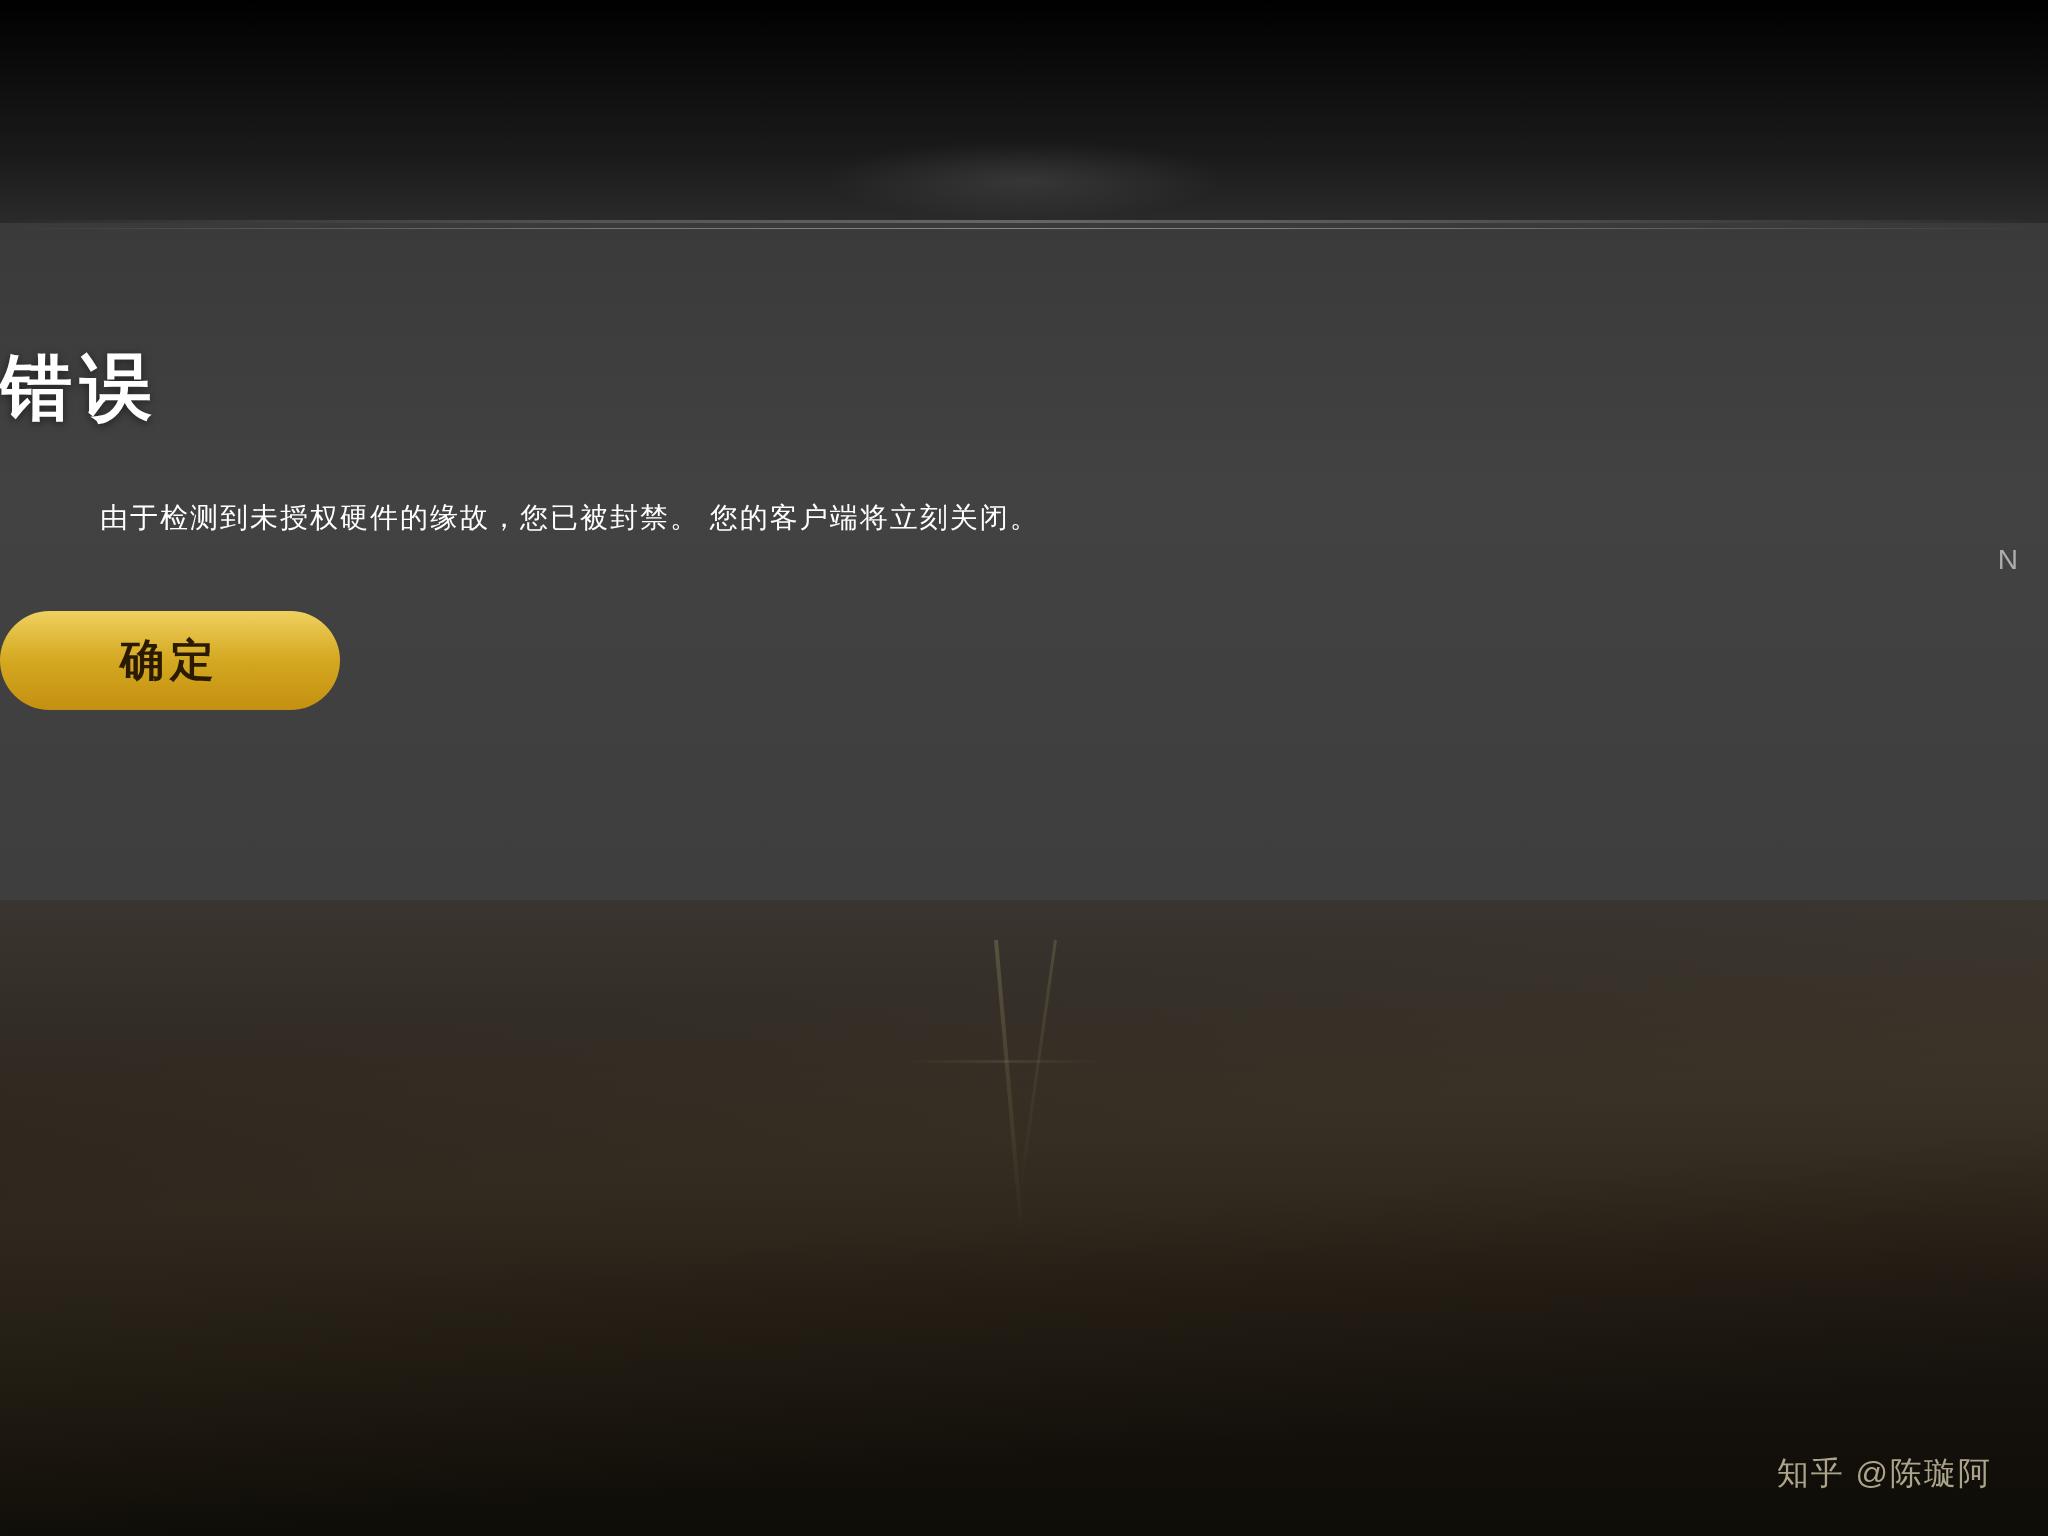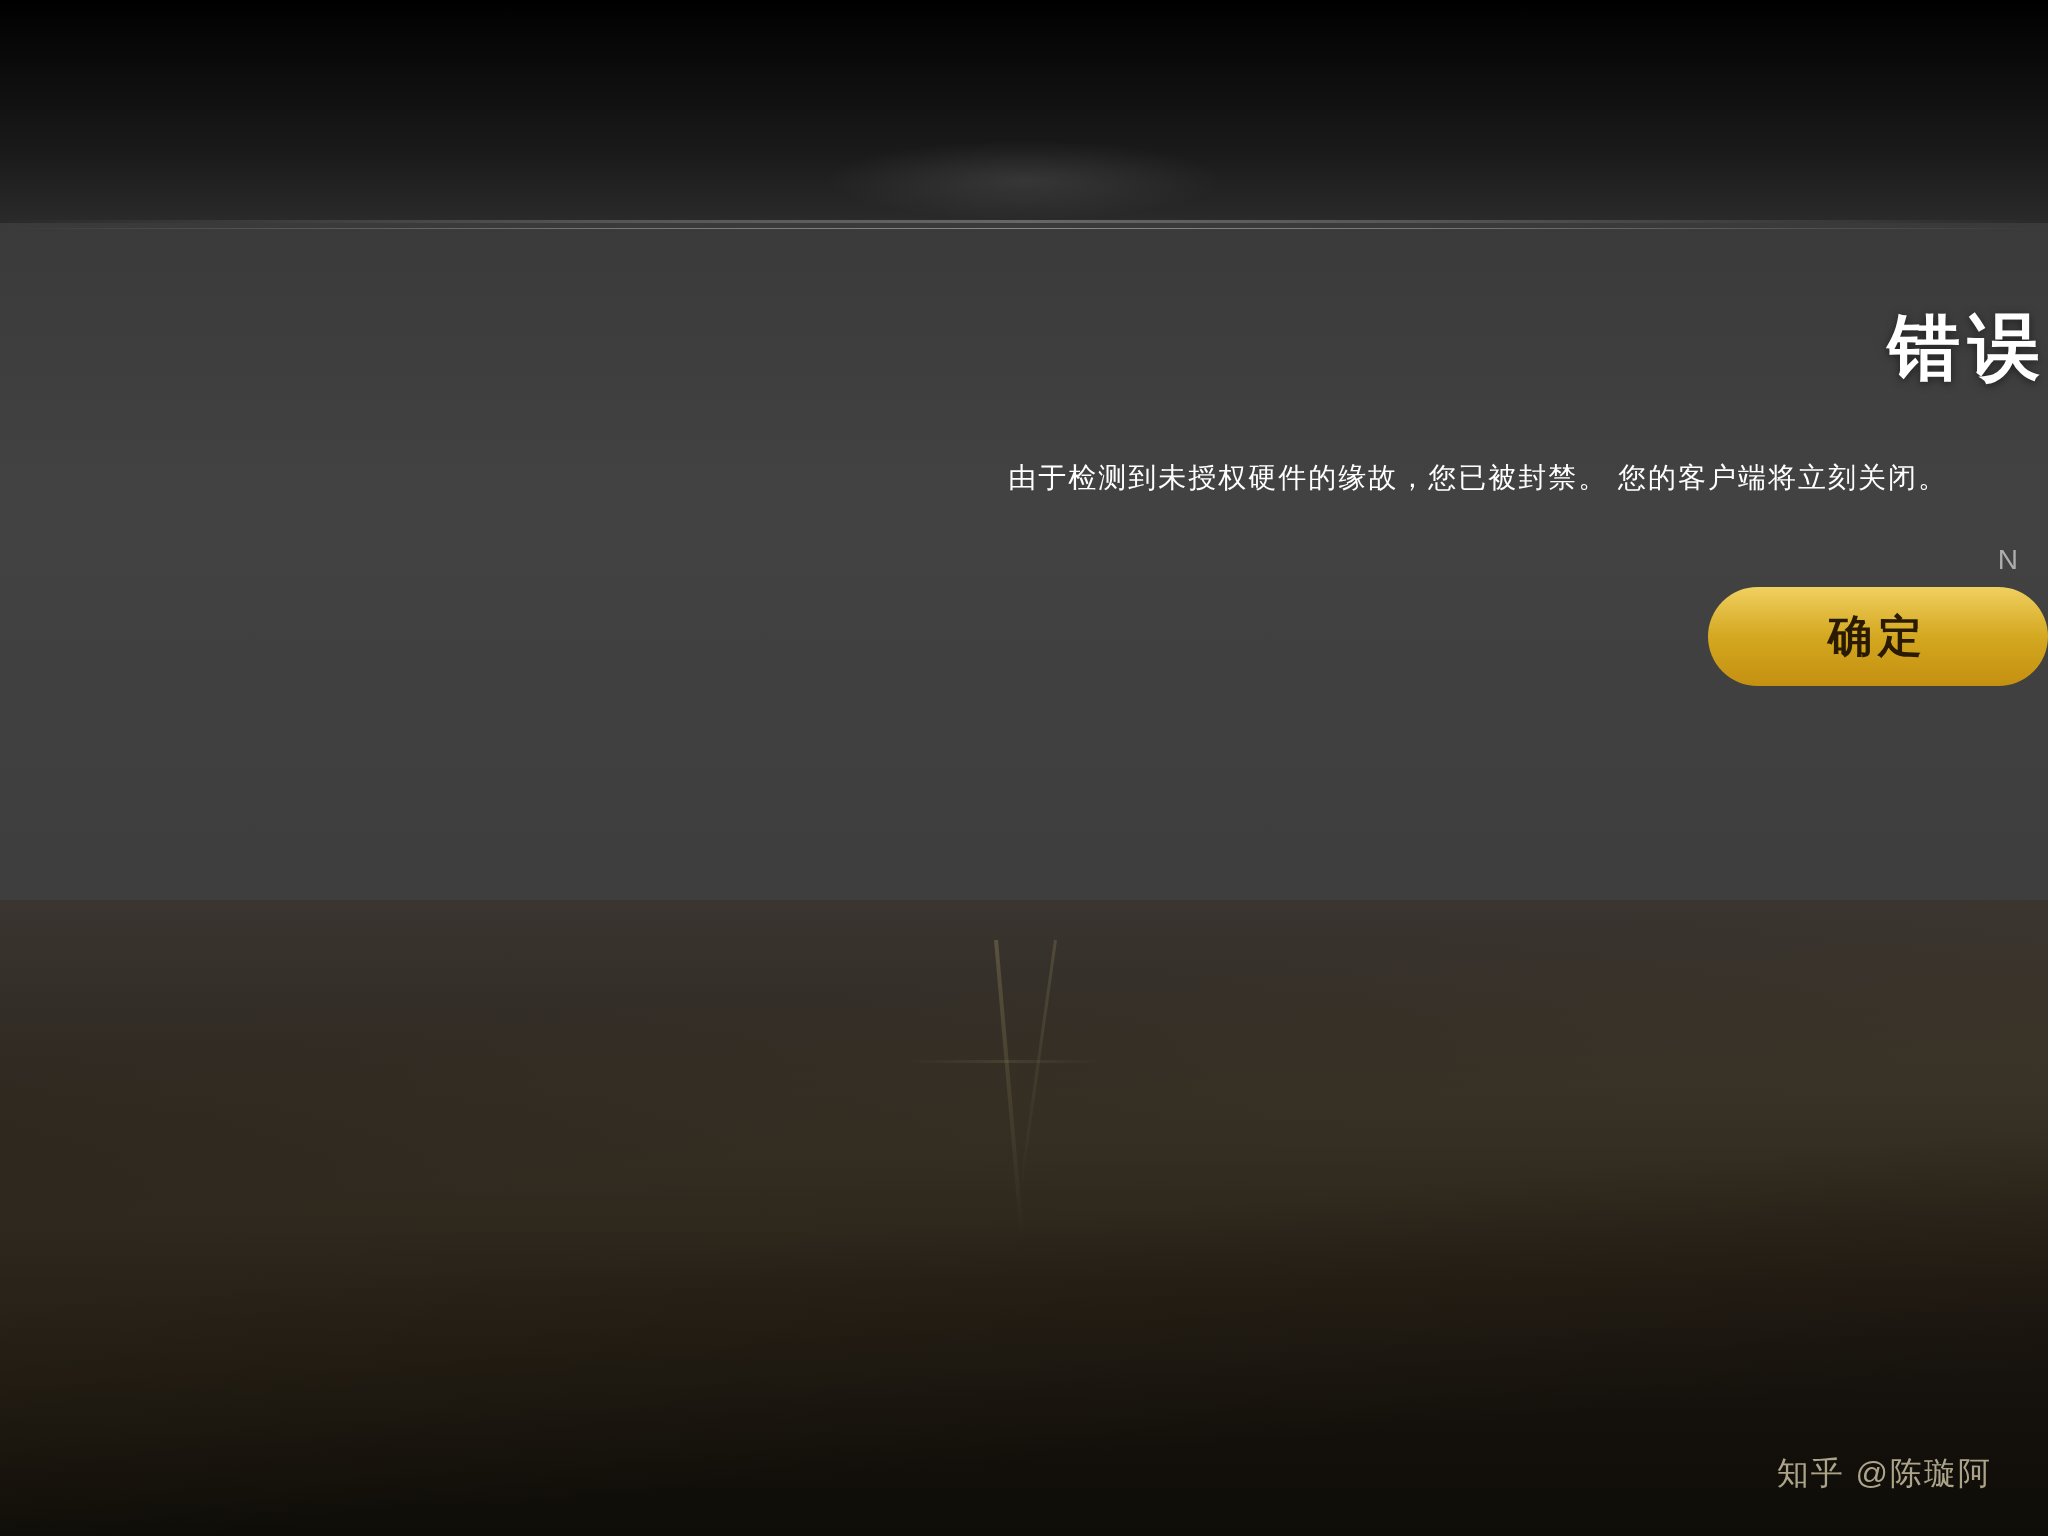--- a/index.html
+++ b/index.html
@@ -45,23 +45,23 @@
     }
 
     
     .dialog-area {
       width: 100%;
       flex: 0 0 680px;
       background: linear-gradient(180deg, #3a3a3a 0%, #424242 40%, #3e3e3e 100%);
       position: relative;
       display: flex;
       flex-direction: column;
-      align-items: flex-end;
+      align-items: flex-start;
       justify-content: flex-start;
-      padding-top: 80px;
+      padding-top: 120px;
     }
 
     
     .dialog-area::before {
       content: '';
       position: absolute;
       top: 0;
       left: 0;
       right: 0;
       height: 3px;
@@ -98,21 +98,20 @@
       padding: 0 100px;
     }
 
     .confirm-button {
       background: linear-gradient(180deg, #f0d060 0%, #d4a820 50%, #c49010 100%);
       border: none;
       border-radius: 50px;
       padding: 20px 120px;
       cursor: pointer;
       min-width: 240px;
-      margin-top: 16px;
     }
 
     .confirm-button-label {
       color: #2a1a00;
       font-size: 44px;
       font-weight: 600;
       letter-spacing: 6px;
     }
 
     

